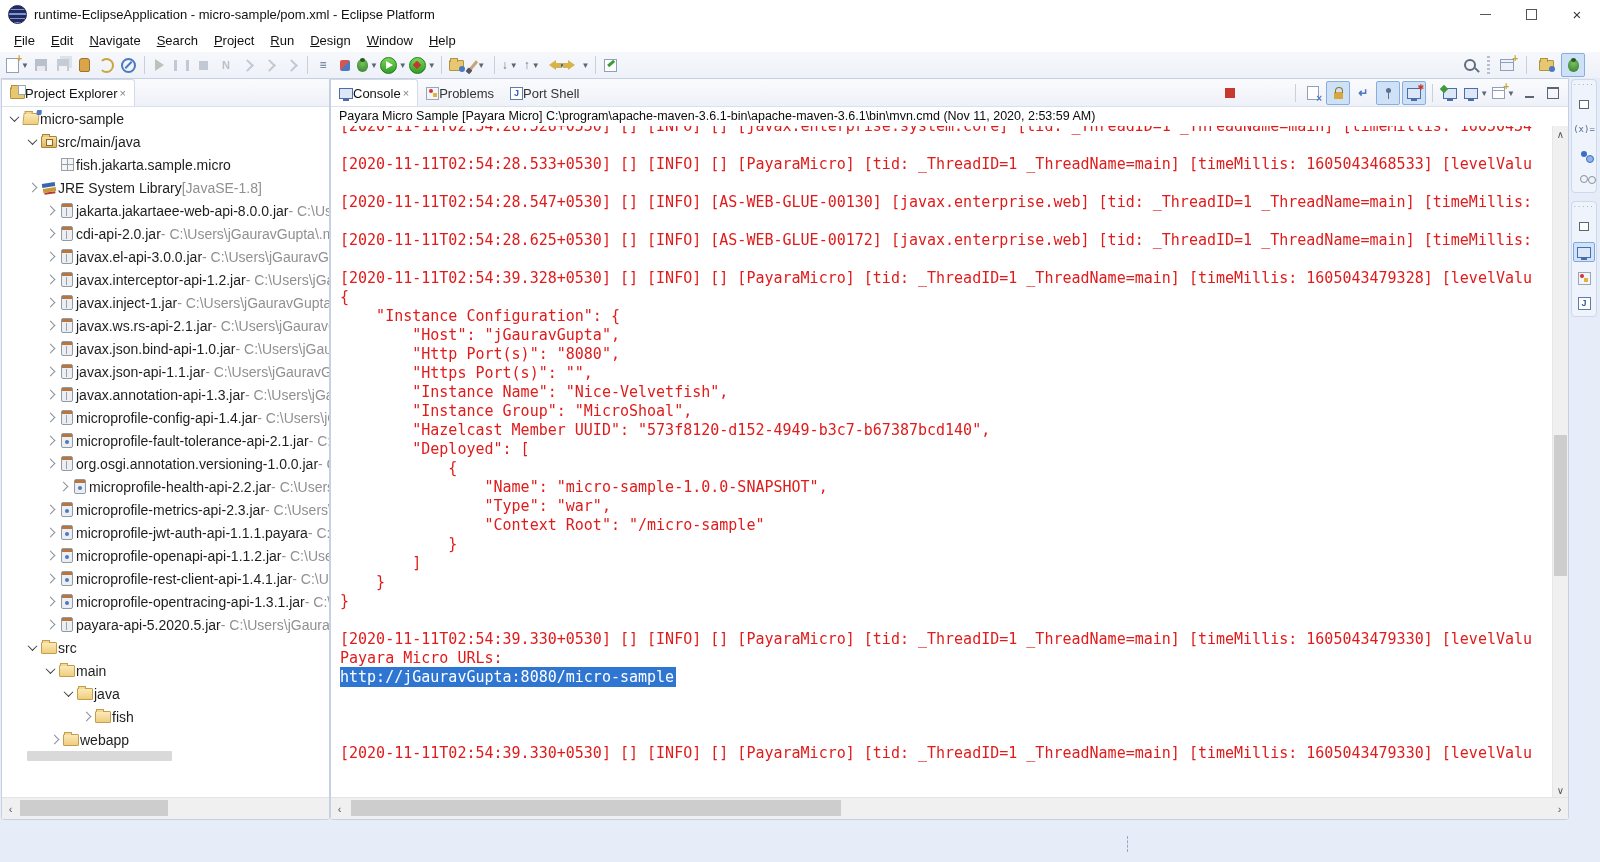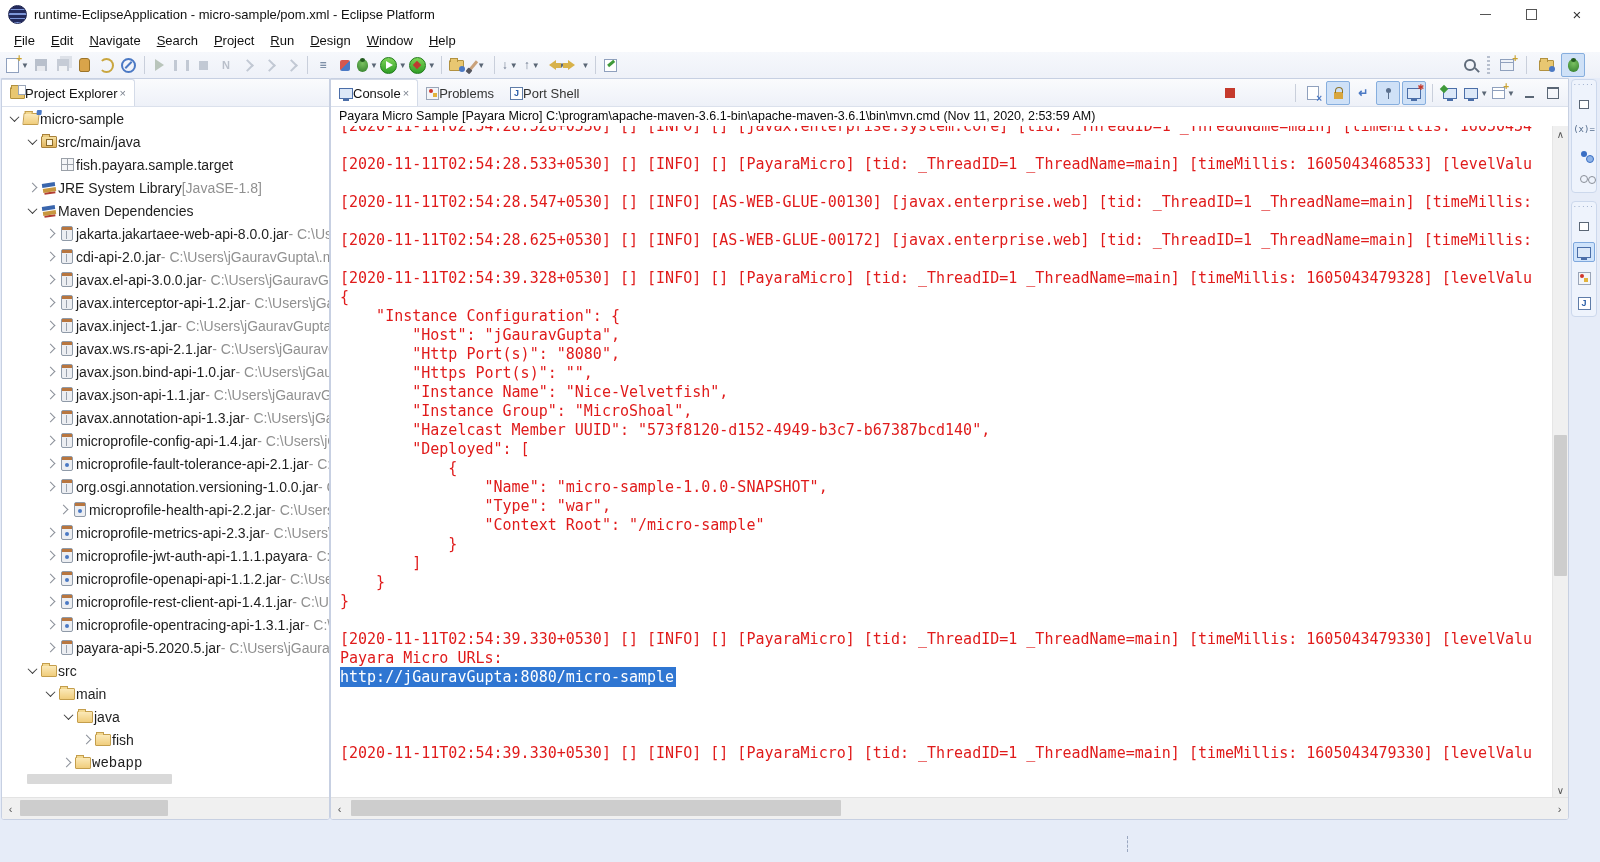--- a/index.html
+++ b/index.html
@@ -352,41 +352,32 @@
             <span class="ticon">
               <span class="t-src"></span>
             </span>
             <span class="tlabel">src/main/java</span>
           </div>
           <div class="trow" style="padding-left: 40px;">
             <span class="tarrow"></span>
             <span class="ticon">
               <span class="t-package"></span>
             </span>
-            <span class="tlabel">fish.payara.sample.target</span>
+            <span class="tlabel">fish.jakarta.sample.micro</span>
           </div>
           <div class="trow" style="padding-left: 22px;">
             <span class="tarrow">
               <span class="tw closed"></span>
             </span>
             <span class="ticon">
               <span class="t-library"></span>
             </span>
             <span class="tlabel">JRE System Library</span>
             <span class="tsuffix"> [JavaSE-1.8]</span>
           </div>
-          <div class="trow" style="padding-left: 22px;">
-            <span class="tarrow">
-              <span class="tw open"></span>
-            </span>
-            <span class="ticon">
-              <span class="t-library"></span>
-            </span>
-            <span class="tlabel">Maven Dependencies</span>
-          </div>
           <div class="trow" style="padding-left: 40px;">
             <span class="tarrow">
               <span class="tw closed"></span>
             </span>
             <span class="ticon">
               <span class="t-jar"></span>
             </span>
             <span class="tlabel">jakarta.jakartaee-web-api-8.0.0.jar</span>
             <span class="tsuffix"> - C:\Users\jGauravGupta</span>
           </div>
@@ -599,21 +590,21 @@
           </div>
           <div class="trow" style="padding-left: 76px;">
             <span class="tarrow">
               <span class="tw closed"></span>
             </span>
             <span class="ticon">
               <span class="t-folder"></span>
             </span>
             <span class="tlabel">fish</span>
           </div>
-          <div class="trow" style="padding-left: 56px; font-family: Liberation Mono, monospace;">
+          <div class="trow" style="padding-left: 44px;">
             <span class="tarrow">
               <span class="tw closed"></span>
             </span>
             <span class="ticon">
               <span class="t-folder"></span>
             </span>
             <span class="tlabel">webapp</span>
           </div>
           <div class="partial-sel"></div>
         </div>

